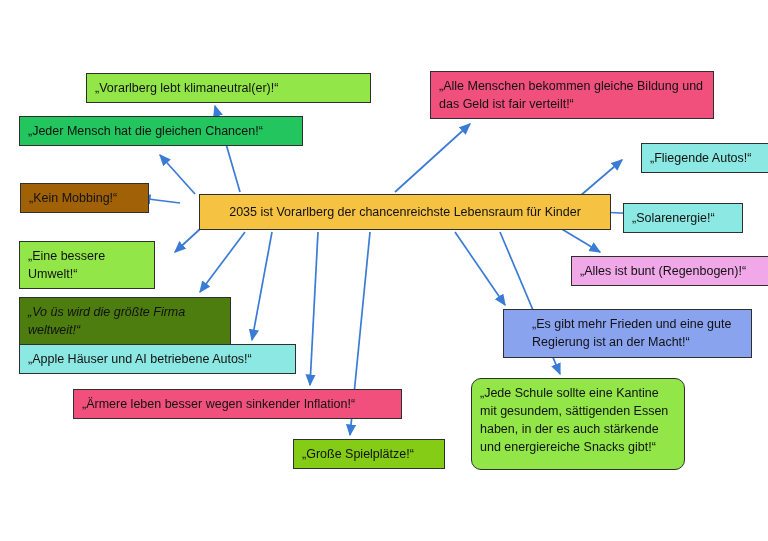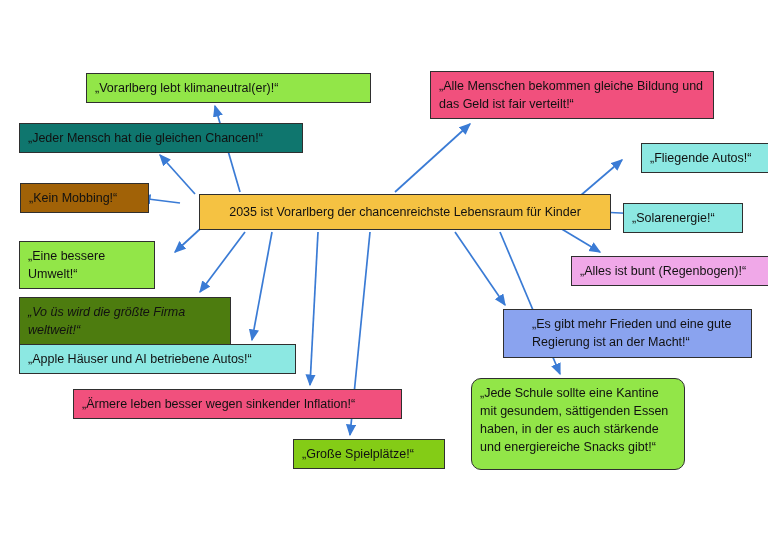--- a/index.html
+++ b/index.html
@@ -67,21 +67,21 @@
         <line x1="455" y1="232" x2="505" y2="305" stroke="#3a7bd5" stroke-width="1.7" marker-end="url(#ah)"></line>
         <line x1="500" y1="232" x2="560" y2="374" stroke="#3a7bd5" stroke-width="1.7" marker-end="url(#ah)"></line>
       </g>
   </svg>
 
   <div class="node center-node" id="center-node" style="left: 183px; top: 194px; width: 412px; min-height: 35px; background: rgb(245, 194, 66);">2035 ist Vorarlberg der chancenreichste Lebensraum für Kinder</div>
 
   <div id="node-layer">
       <div class="node" style="left: 70px; top: 73px; width: 285px; min-height: 28px; background: rgb(146, 230, 72);">„Vorarlberg lebt klimaneutral(er)!“</div>
       <div class="node" style="left: 414px; top: 71px; width: 284px; min-height: 47px; background: rgb(241, 80, 125);">„Alle Menschen bekommen gleiche Bildung und das Geld ist fair verteilt!“</div>
-      <div class="node" style="left: 3px; top: 123px; width: 284px; min-height: 28px; background: #0f766e;">„Jeder Mensch hat die gleichen Chancen!“</div>
+      <div class="node" style="left: 3px; top: 116px; width: 284px; min-height: 28px; background: #22c55e;">„Jeder Mensch hat die gleichen Chancen!“</div>
       <div class="node" style="left: 625px; top: 143px; width: 141px; min-height: 28px; background: rgb(140, 232, 226);">„Fliegende Autos!“</div>
       <div class="node" style="left: 4px; top: 183px; width: 129px; min-height: 28px; background: #a16207;">„Kein Mobbing!“</div>
       <div class="node" style="left: 607px; top: 203px; width: 120px; min-height: 28px; background: rgb(140, 232, 226);">„Solarenergie!“</div>
       <div class="node" style="left: 3px; top: 241px; width: 136px; min-height: 28px; background: rgb(146, 230, 72);">„Eine bessere Umwelt!“</div>
       <div class="node" style="left: 555px; top: 256px; width: 210px; min-height: 28px; background: rgb(240, 168, 232);">„Alles ist bunt (Regenbogen)!“</div>
       <div class="node" style="left: 3px; top: 297px; width: 212px; min-height: 28px; background: #4d7c0f; font-style: italic;">„Vo üs wird die größte Firma weltweit!“</div>
       <div class="node" style="left: 487px; top: 309px; width: 249px; min-height: 49px; background: rgb(138, 163, 239); padding-left: 28px;">„Es gibt mehr Frieden und eine gute Regierung ist an der Macht!“</div>
       <div class="node" style="left: 3px; top: 344px; width: 277px; min-height: 28px; background: rgb(140, 232, 226);">„Apple Häuser und AI betriebene Autos!“</div>
       <div class="node" style="left: 57px; top: 389px; width: 329px; min-height: 28px; background: rgb(241, 80, 125);">„Ärmere leben besser wegen sinkender Inflation!“</div>
       <div class="node" style="left: 455px; top: 378px; width: 214px; min-height: 92px; background: rgb(146, 230, 72); border-radius: 10px;">„Jede Schule sollte eine Kantine mit gesundem, sättigenden Essen haben, in der es auch stärkende und energiereiche Snacks gibt!“</div>

